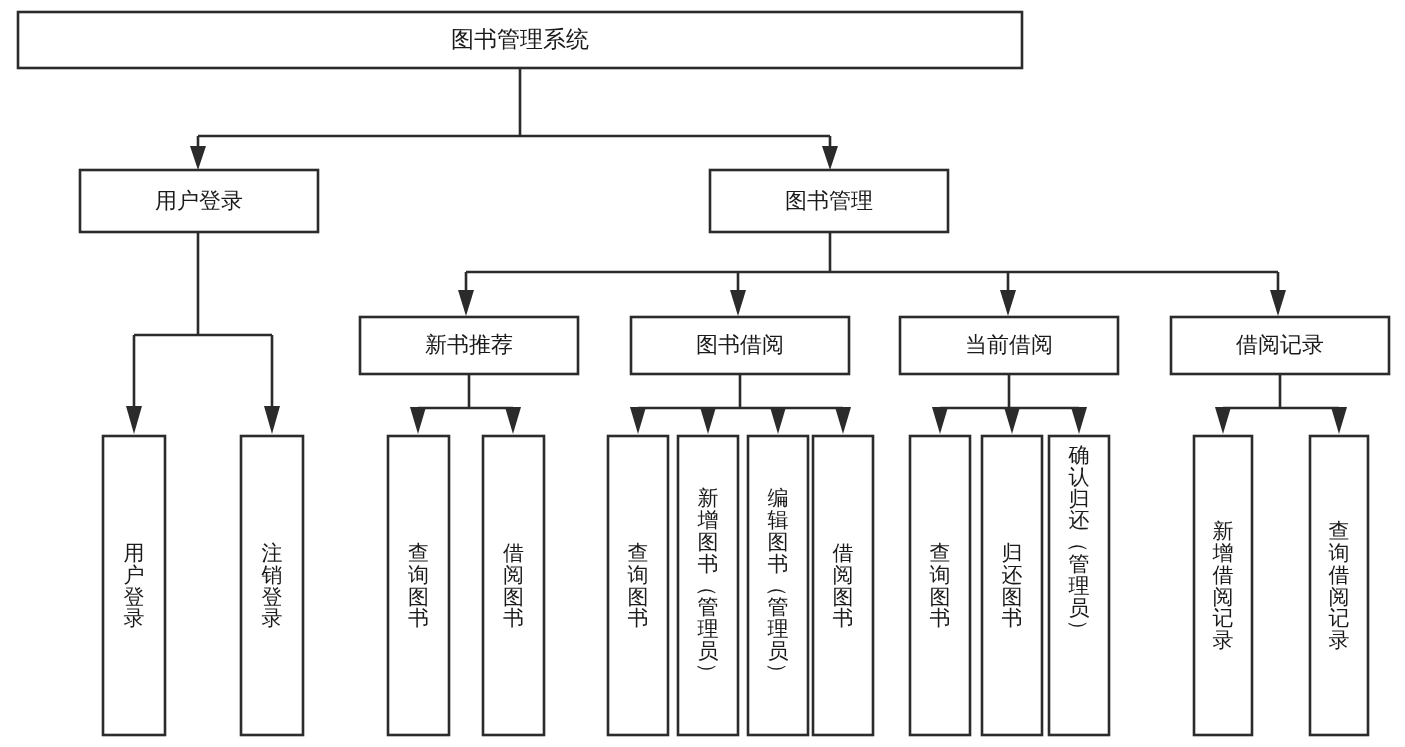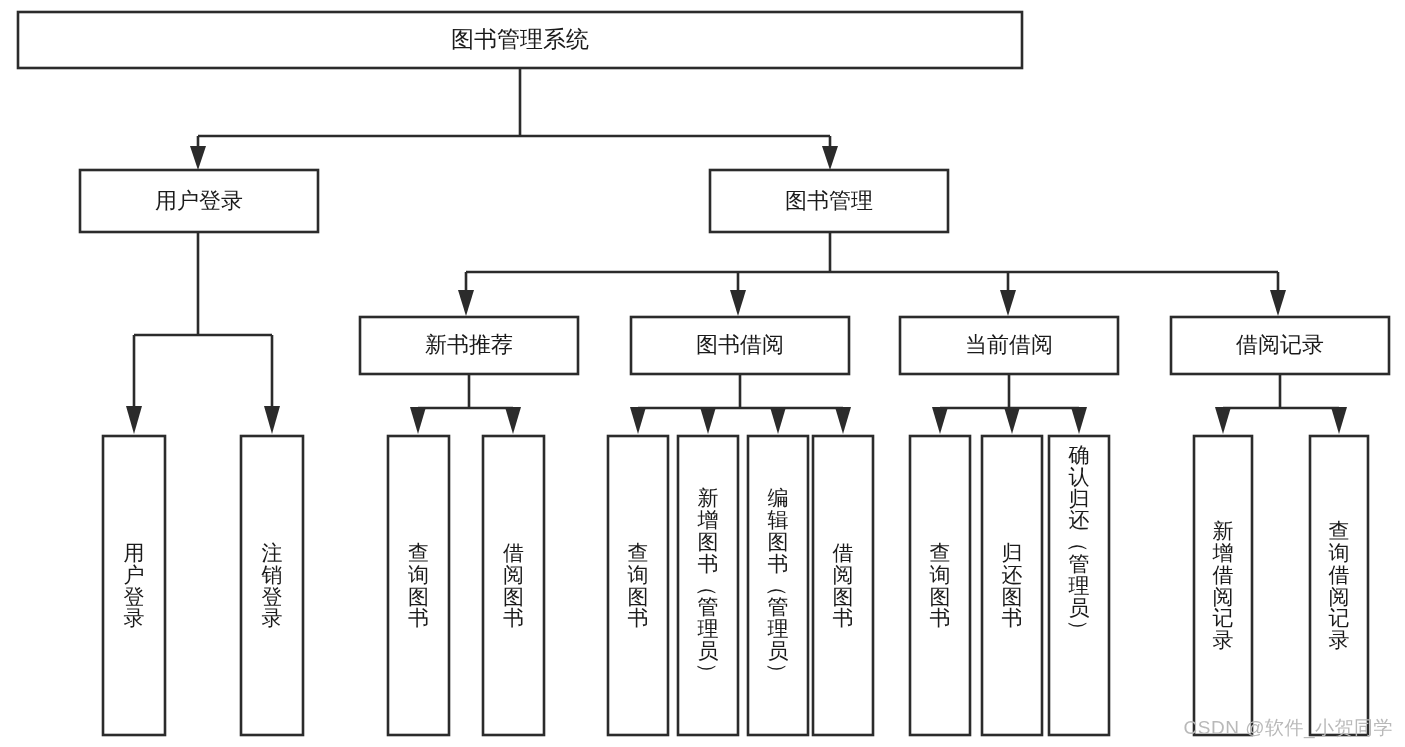--- a/index.html
+++ b/index.html
@@ -310,14 +310,13 @@
     </div>
   <div class="vlabel" style="left:1310px; top:436px; width:58px; height:299px;">
       <span>查</span>
       <span>询</span>
       <span>借</span>
       <span>阅</span>
       <span>记</span>
       <span>录</span>
     </div>
 
-  <div class="watermark">CSDN @软件_小贺同学</div>
 </div>
 
 </body></html>

